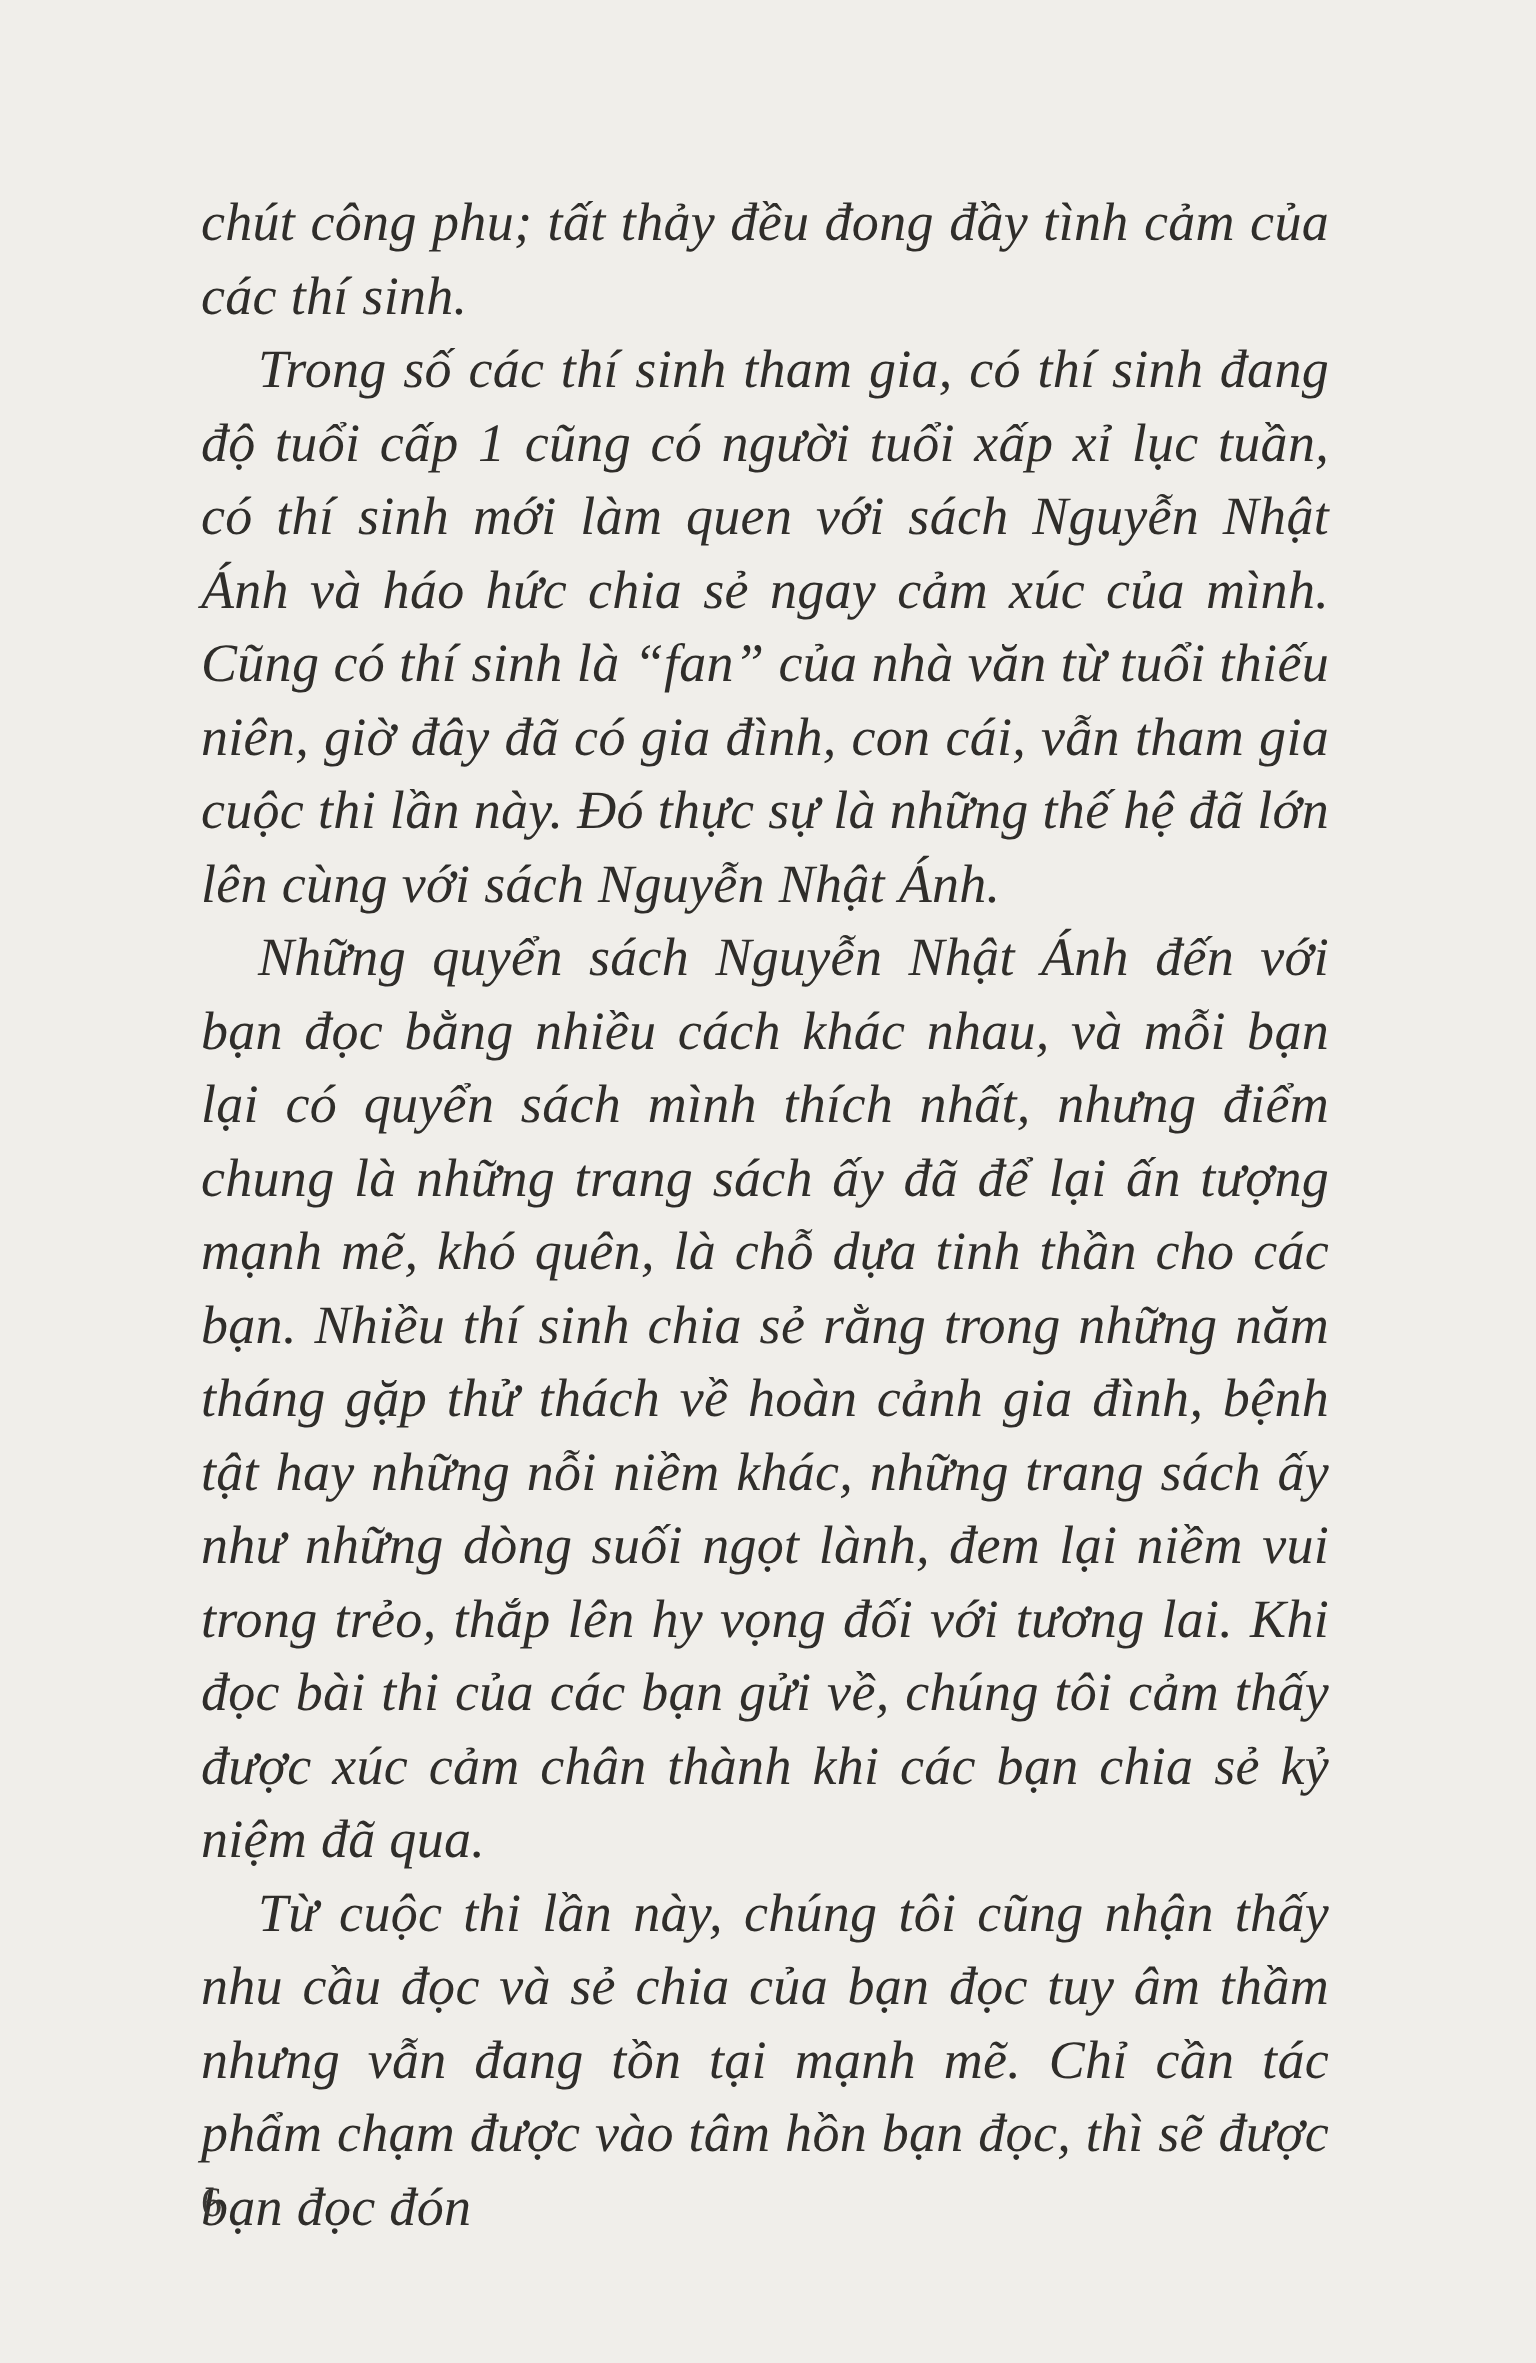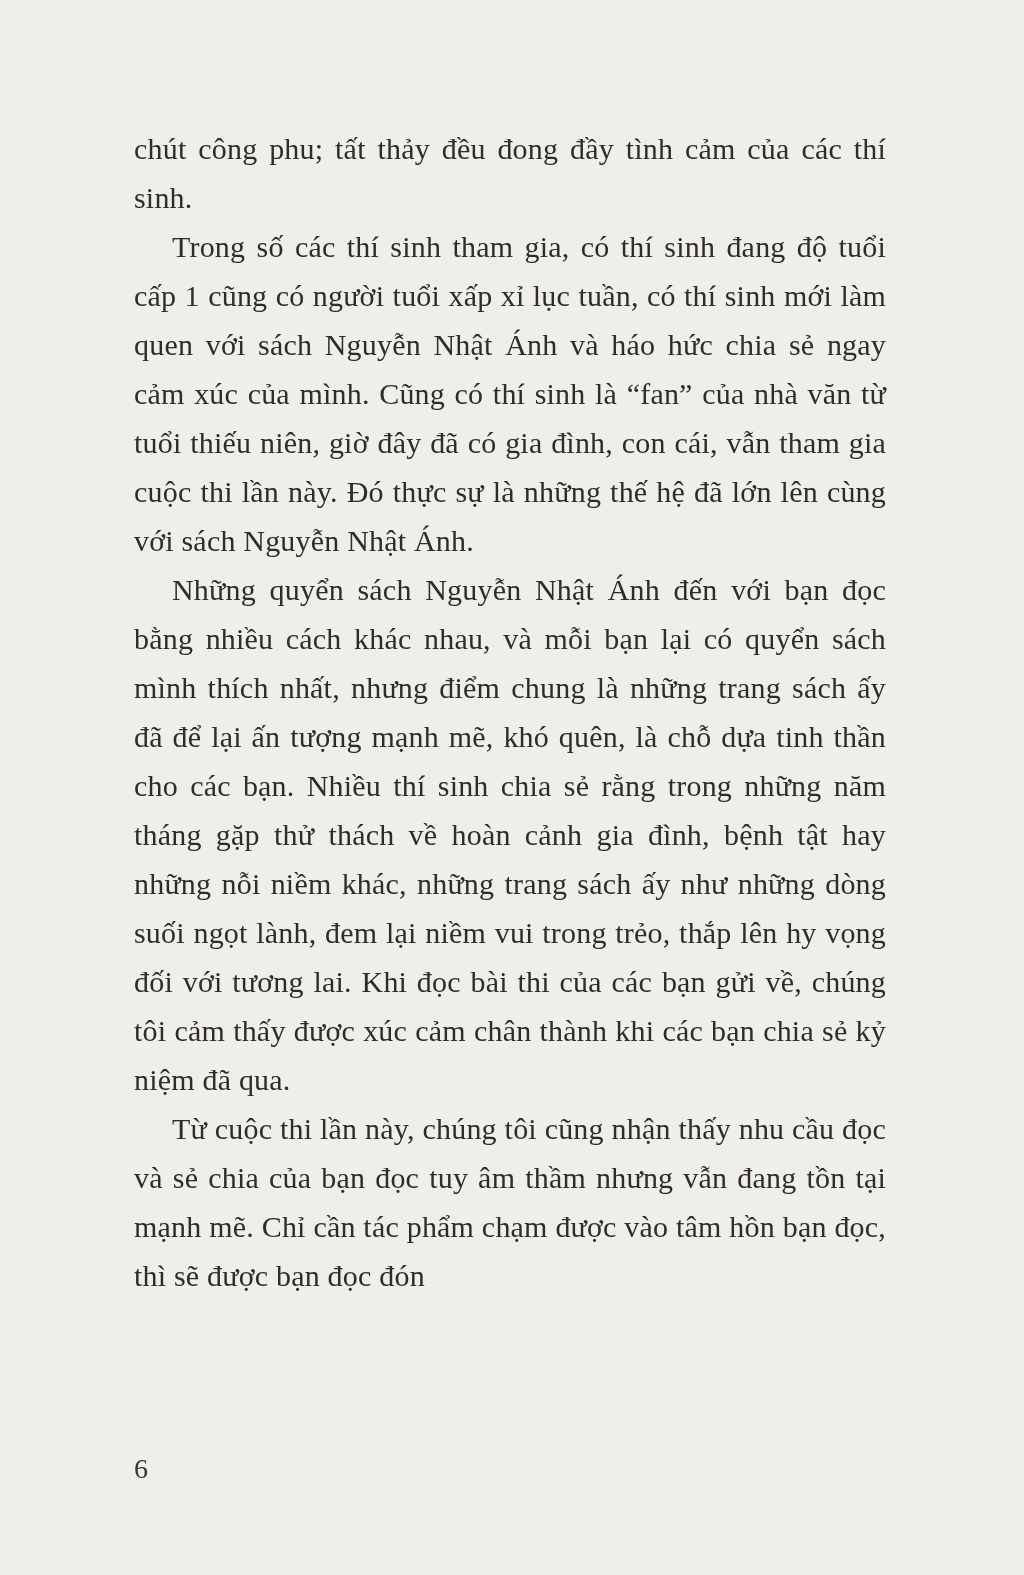--- a/index.html
+++ b/index.html
@@ -17,24 +17,25 @@
   }
   .page {
     position: absolute;
     inset: 0;
   }
   .text-block {
     position: absolute;
     left: 134px;
     top: 124px;
     width: 752px;
-    font-size: 30px;
+    font-size: 36px;
     line-height: 49px;
     text-align: justify;
     letter-spacing: 0.2px;
+    font-style: italic;
   }
   .text-block p {
     margin: 0;
     padding: 0;
   }
   .text-block p.indent {
     text-indent: 38px;
   }
   .page-number {
     position: absolute;

